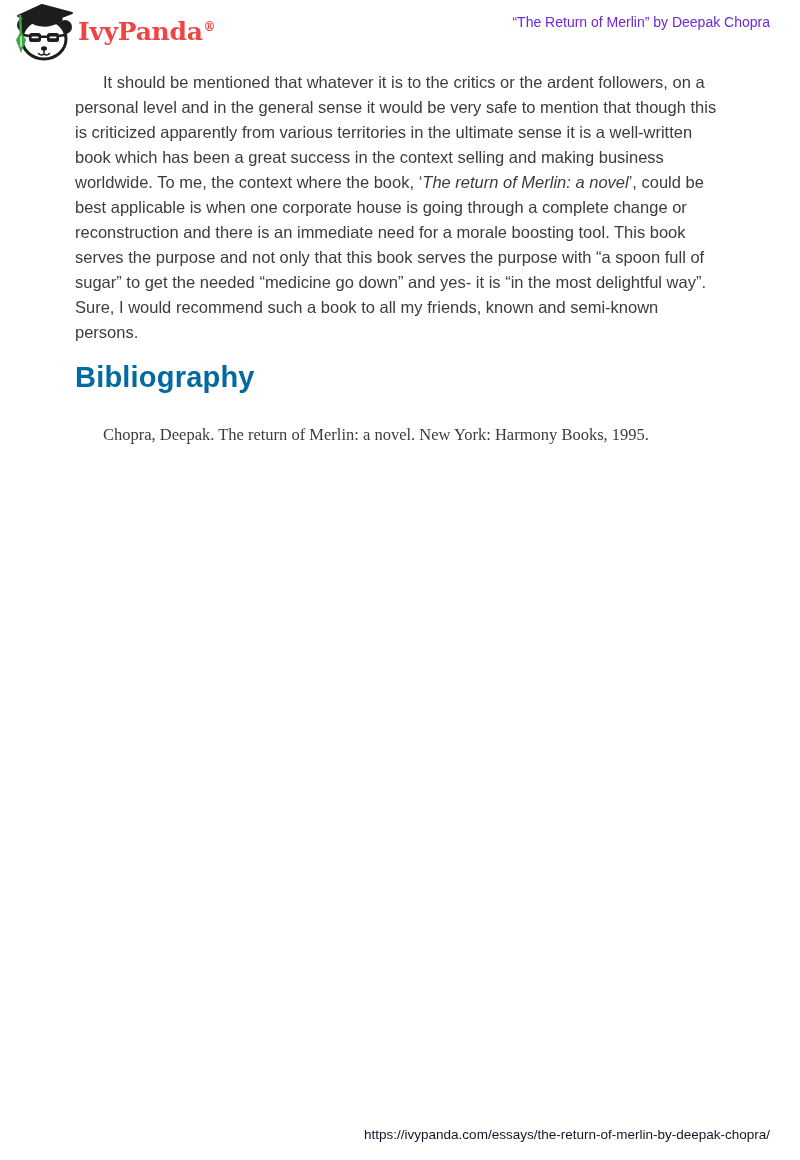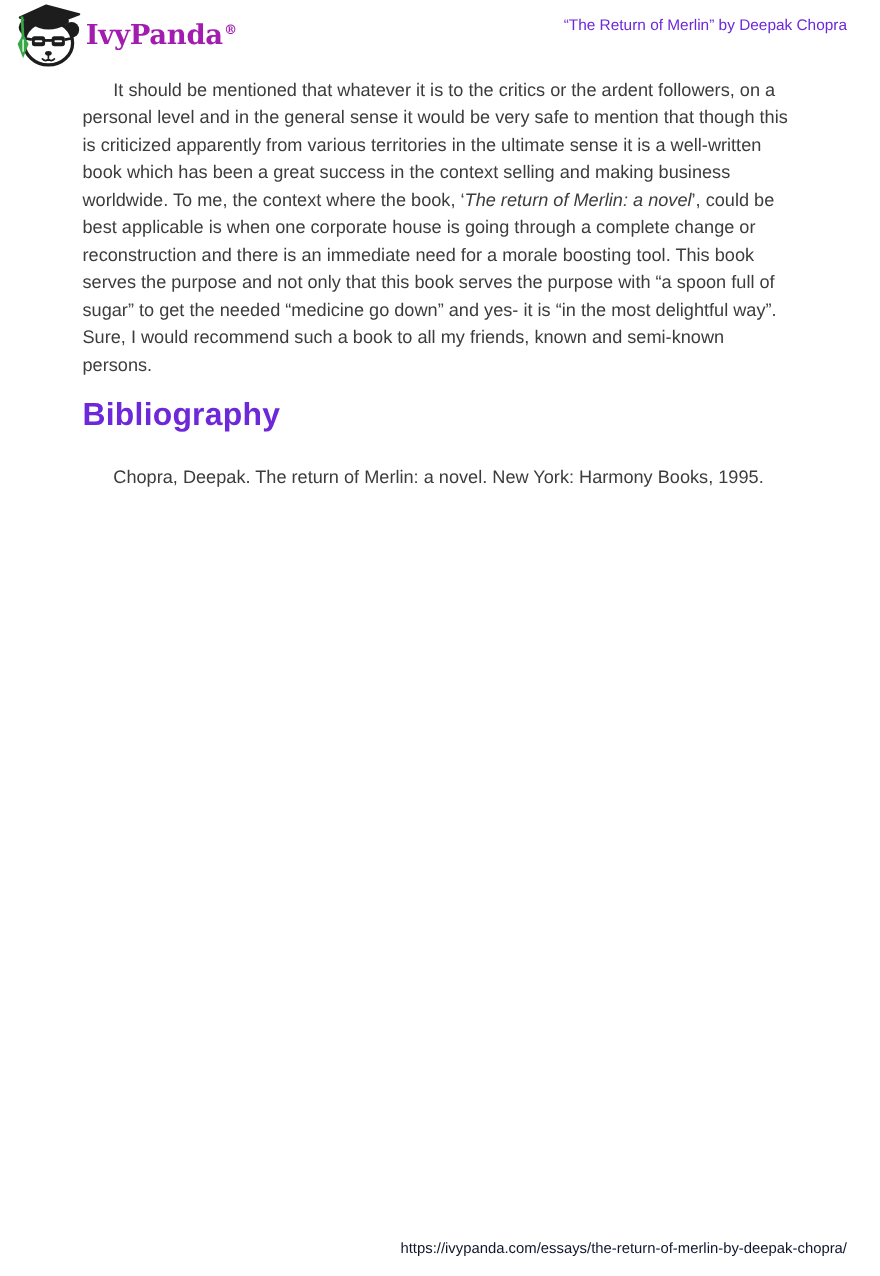--- a/index.html
+++ b/index.html
@@ -18,21 +18,21 @@
     top: 3px;
   }
   .brand-text {
     position: absolute;
     left: 78px;
     top: 17px;
     font-family: "DejaVu Serif", serif;
     font-weight: 700;
     font-size: 25px;
     letter-spacing: -0.3px;
-    color: #a21caf;
+    color: #ef4444;
     white-space: nowrap;
     text-align: center;
   }
   .brand-text sup {
     font-size: 12px;
     font-weight: 700;
     margin-left: 1px;
   }
   .doc-title {
     position: absolute;
@@ -57,34 +57,35 @@
   }
   .body-paragraph em { font-style: italic; }
   .bib-heading {
     position: absolute;
     left: 75px;
     top: 361px;
     margin: 0;
     font-size: 29px;
     line-height: 33px;
     font-weight: 700;
-    color: #6d28d9;
+    color: #0369a1;
     letter-spacing: 0.2px;
     text-align: right;
   }
   .citation {
     position: absolute;
     left: 75px;
     top: 422px;
     width: 650px;
     margin: 0;
     font-size: 16.5px;
     line-height: 25px;
     color: #3c3c3c;
     text-indent: 28px;
+    font-family: Liberation Serif, serif;
   }
   
   .source-url {
     position: absolute;
     right: 30px;
     top: 1127px;
     font-size: 13.5px;
     color: #0f172a;
     white-space: nowrap;
   }

